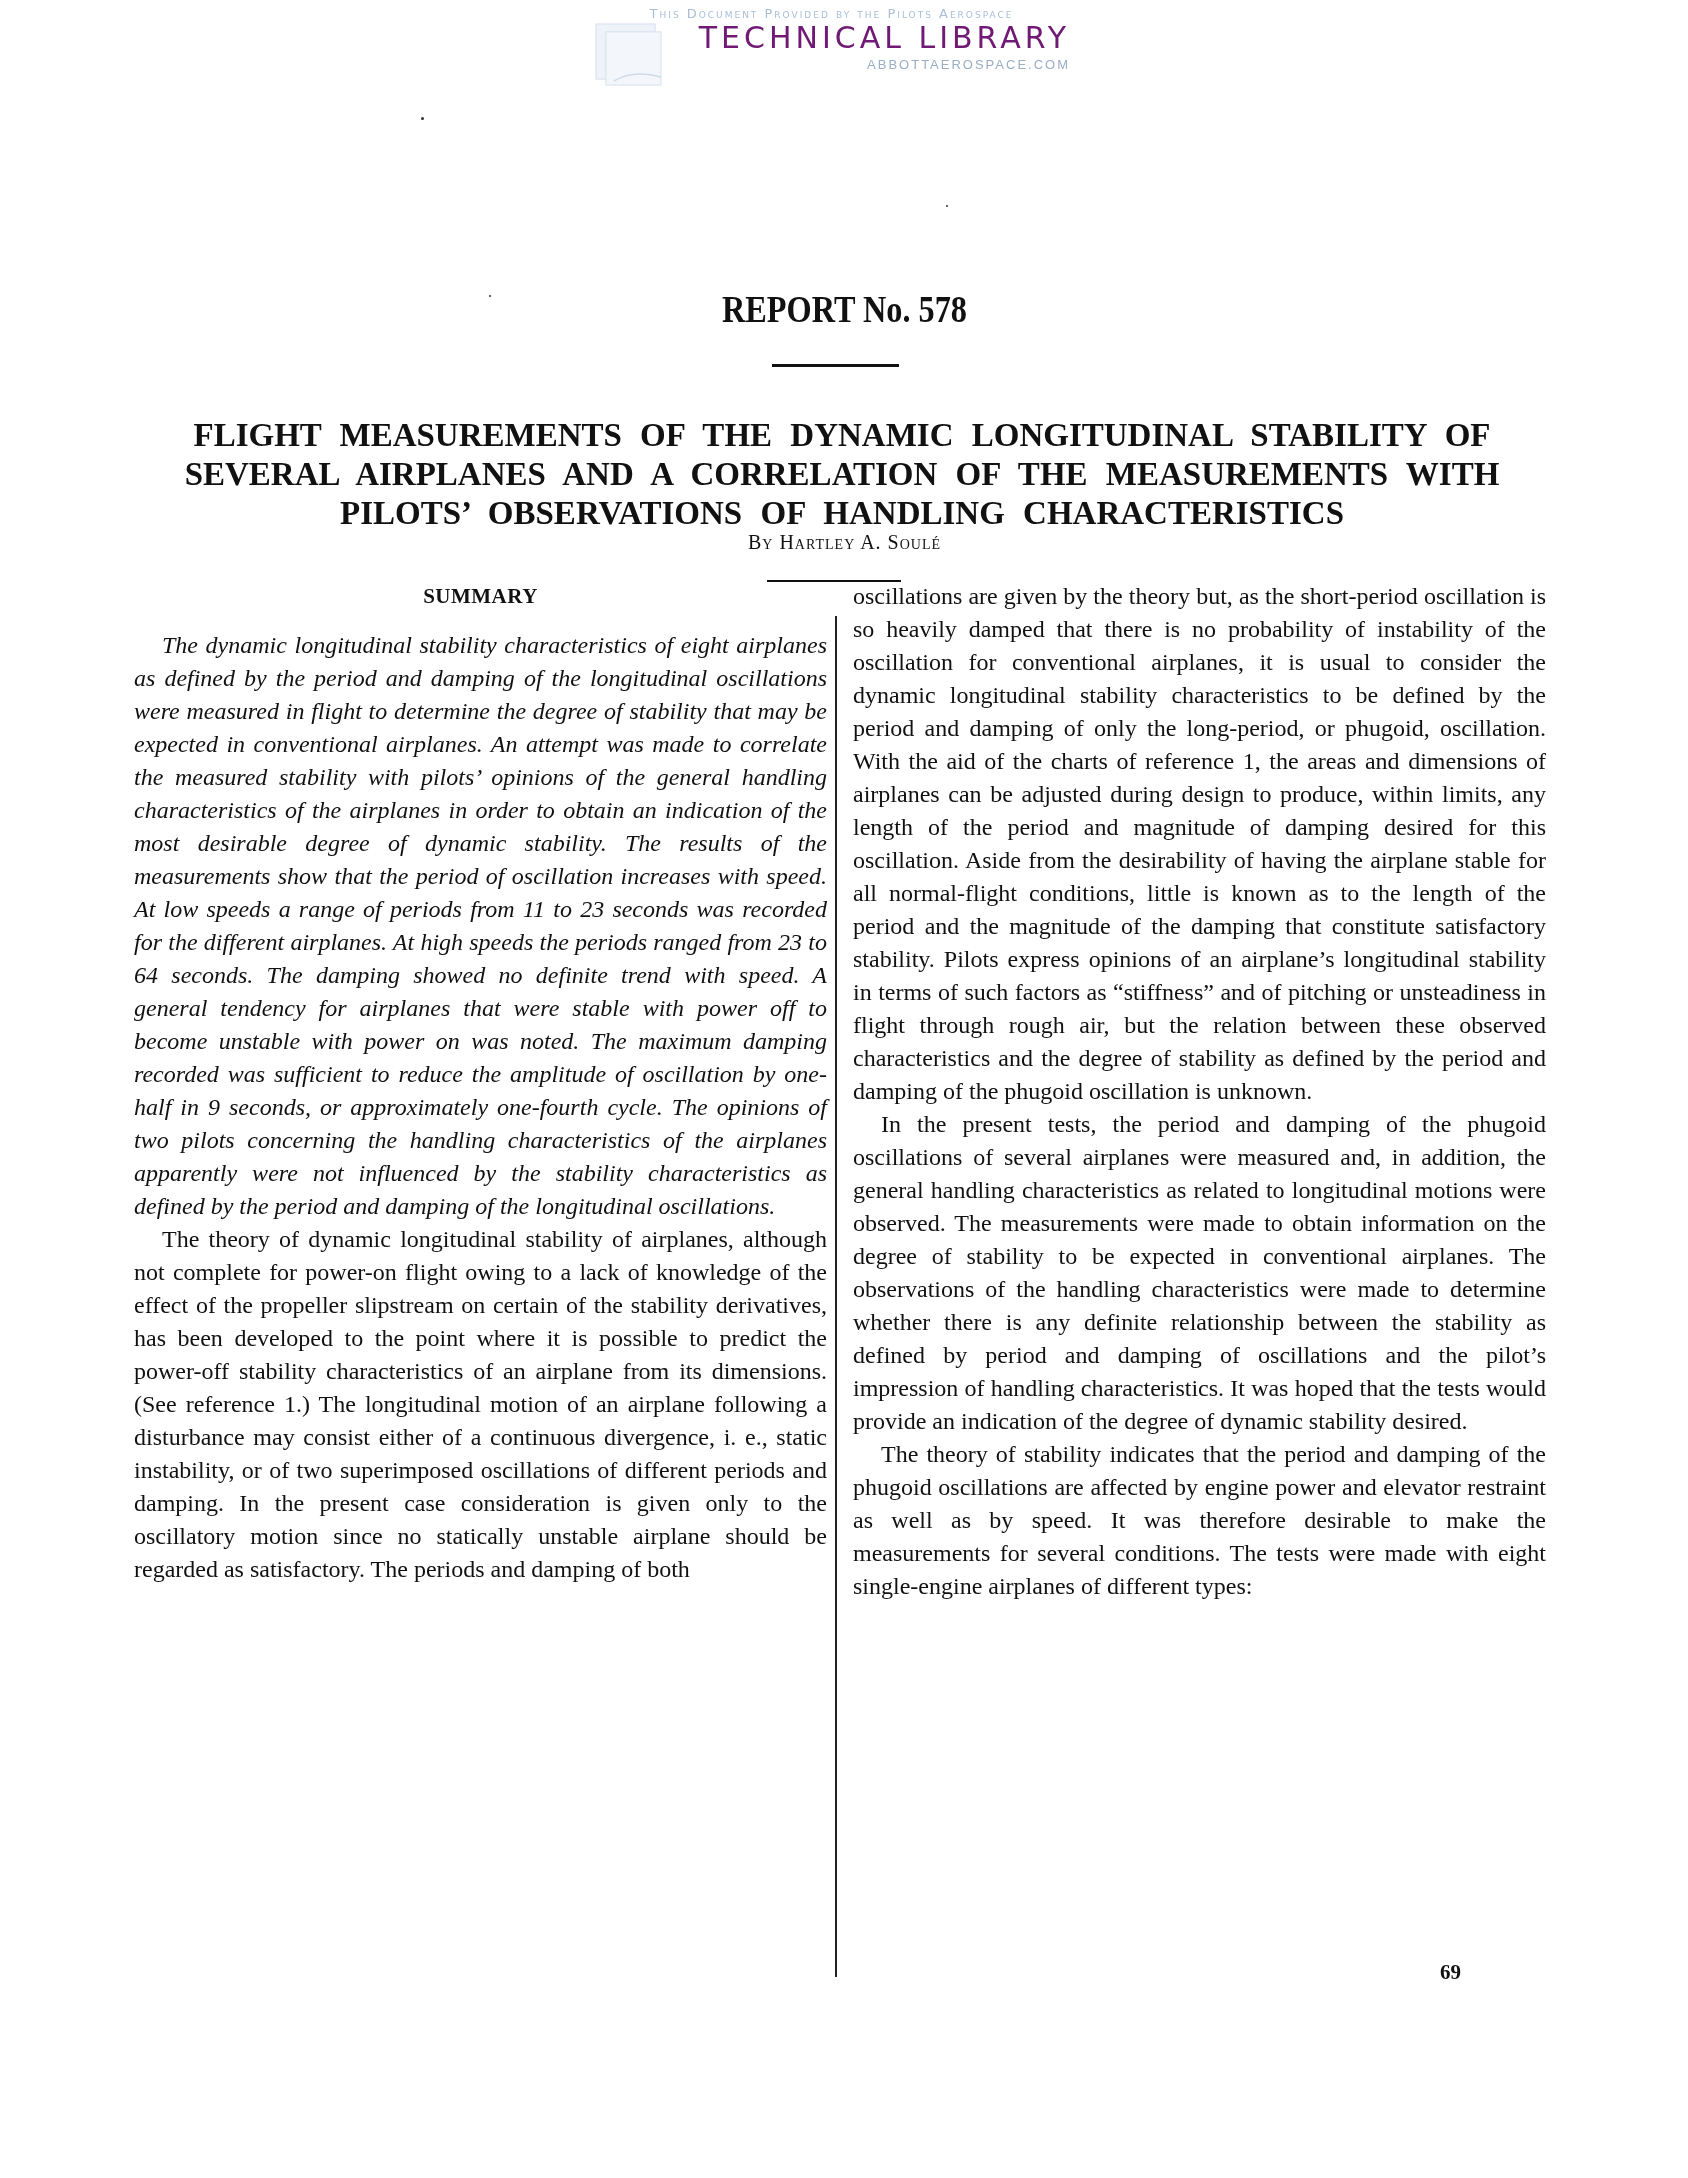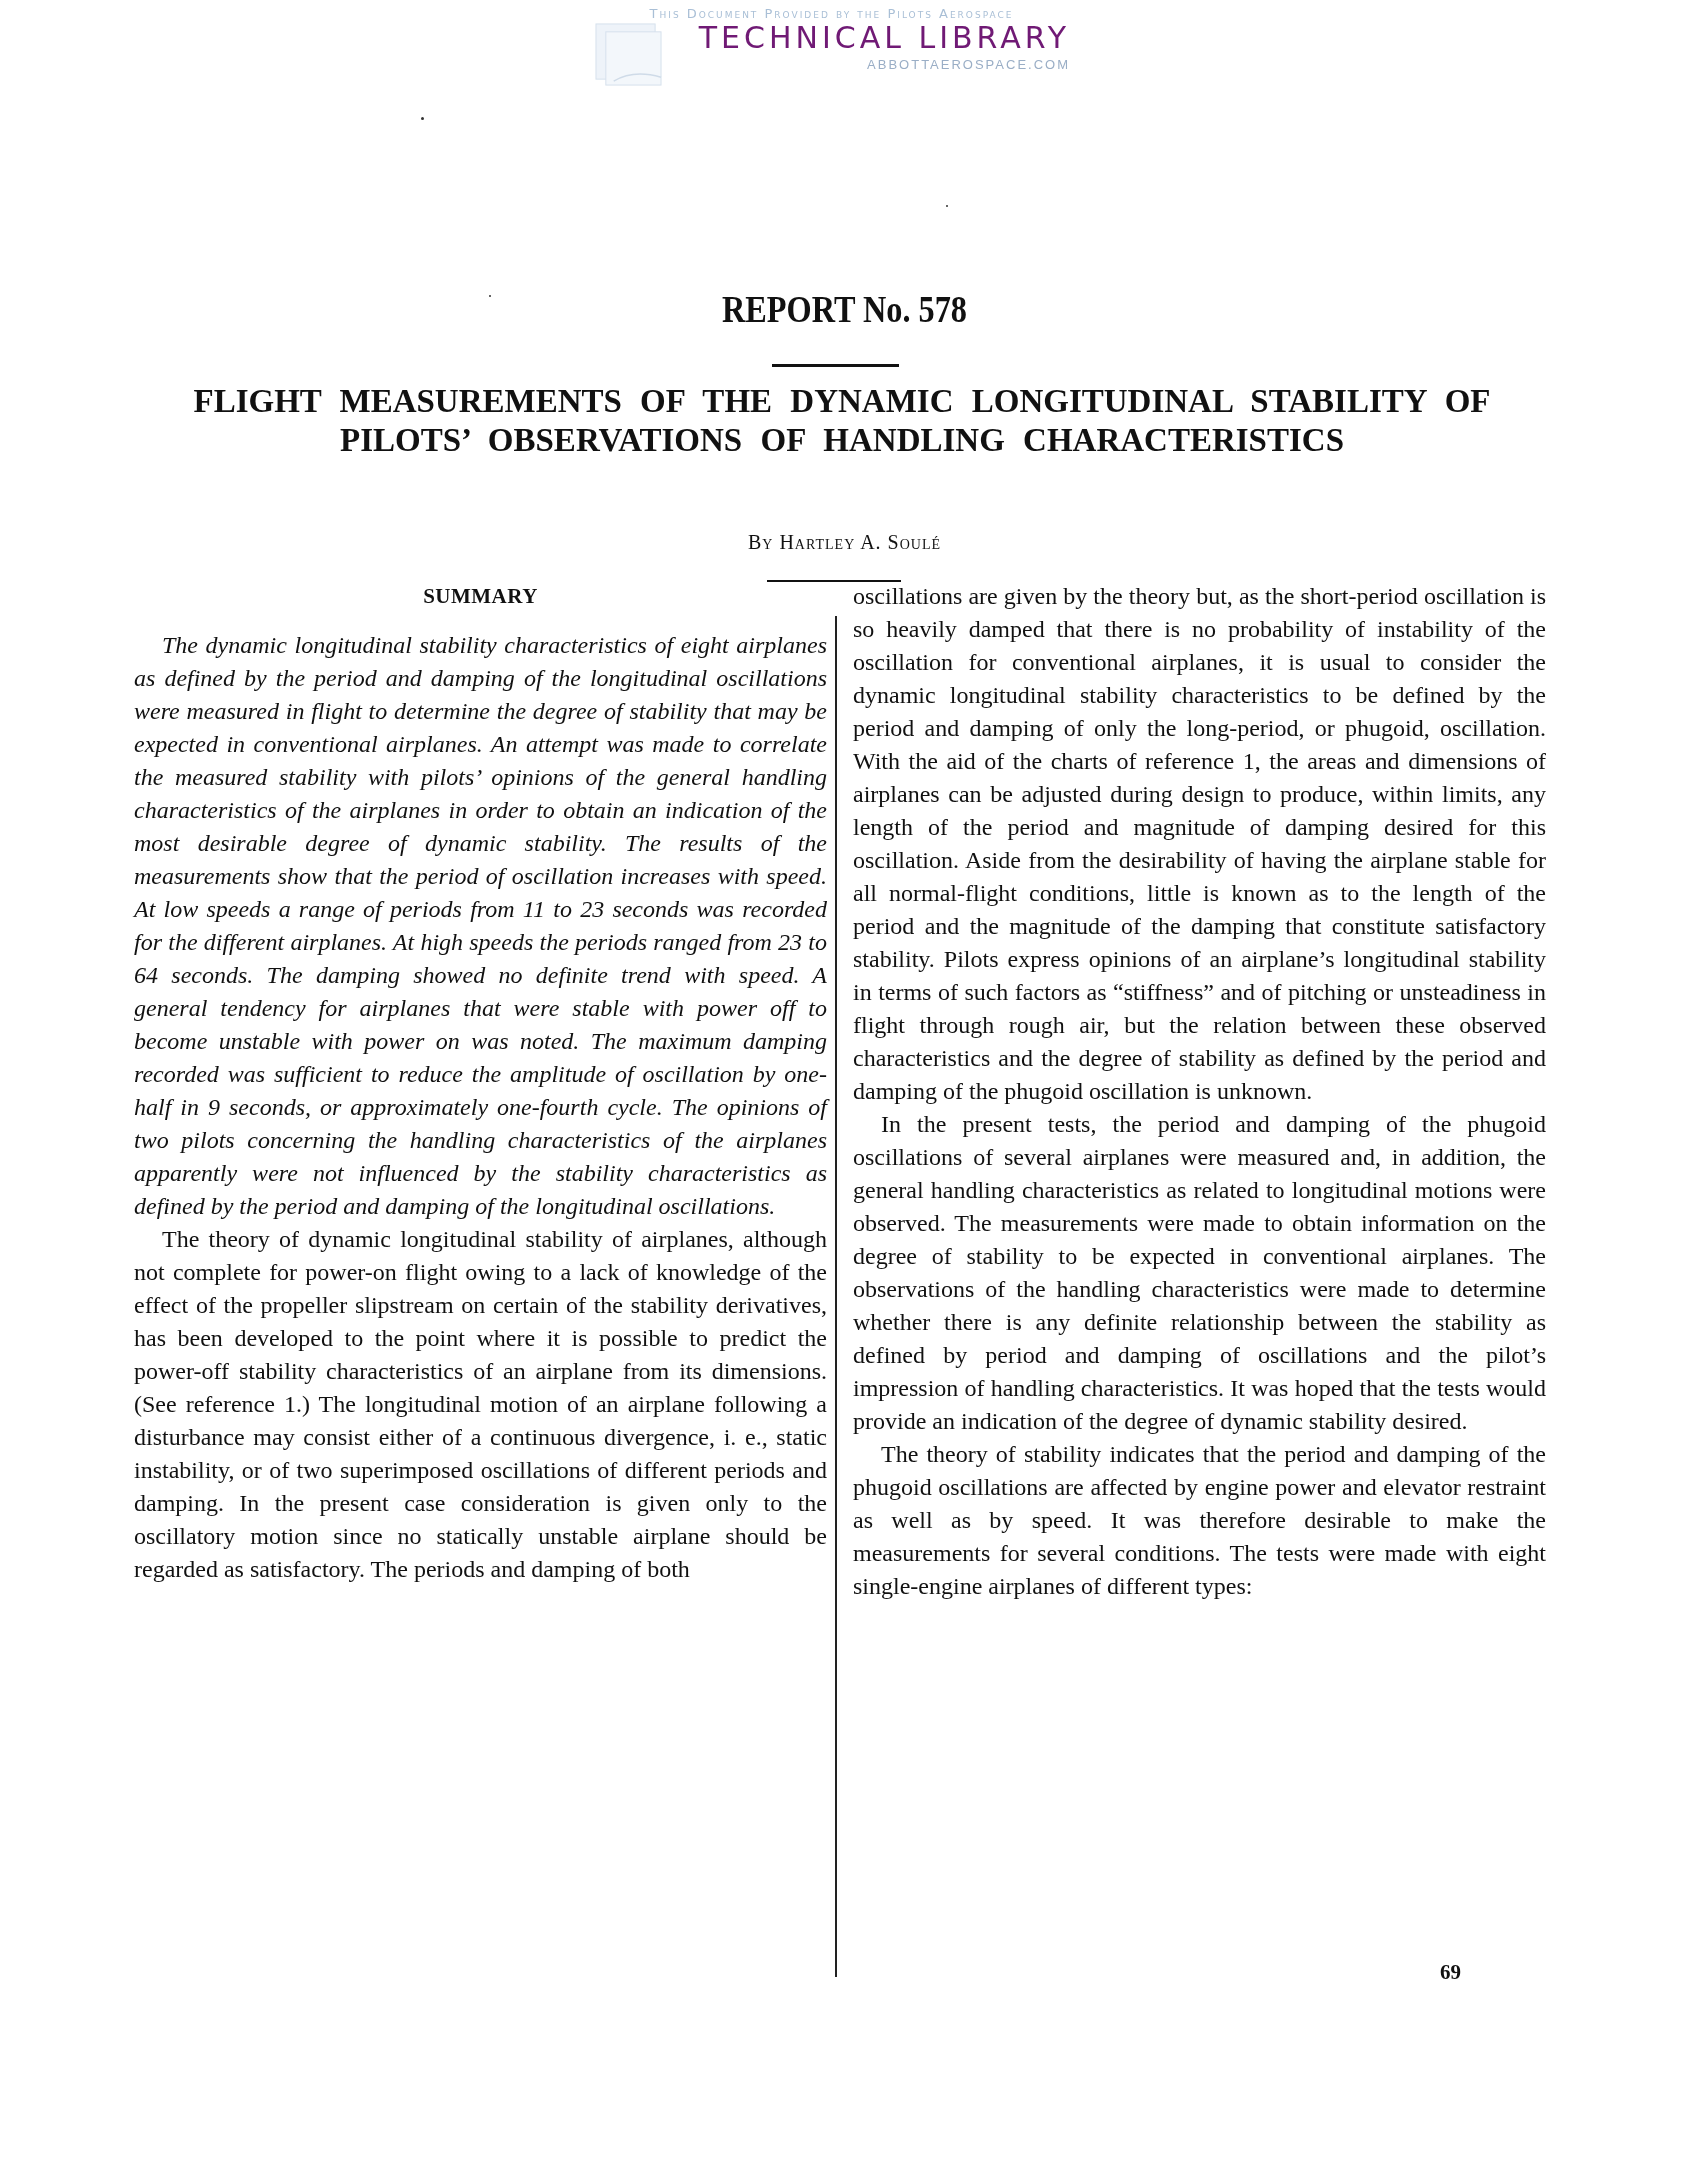--- a/index.html
+++ b/index.html
@@ -14,21 +14,21 @@
     font-family: "DejaVu Sans", sans-serif; font-size: 13px; letter-spacing: 2px; color: #a9bfd6; font-variant: small-caps; }
   .wm-line2 { position: absolute; left: 40px; top: 16px; width: 436px; text-align: right;
     font-family: "DejaVu Sans", sans-serif; font-size: 30px; letter-spacing: 4px; color: #701a75; }
   .wm-line3 { position: absolute; left: 238px; top: 53px; width: 238px; text-align: right;
     font-family: Liberation Sans, sans-serif; font-size: 13px; letter-spacing: 2px; color: #9aaec6; }
 
   .report-no { position: absolute; left: 0; width: 1689px; top: 287px; text-align: center;
     font-family: "Liberation Serif", serif; font-weight: bold; font-size: 38px; letter-spacing: 0px; transform: scaleX(0.85); }
   .rule { position: absolute; height: 3px; background: #111; }
   .rule1 { left: 772px; top: 364px; width: 127px; }
-  .title { position: absolute; left: 124px; width: 1436px; top: 382px; text-align: center;
+  .title { position: absolute; left: 124px; width: 1436px; top: 416px; text-align: center;
     font-family: "Liberation Serif", serif; font-weight: bold; font-size: 33px; line-height: 39px; word-spacing: 10px; }
   .title div { text-align: center; }
   .byline { position: absolute; left: 0; width: 1689px; top: 531px; text-align: center;
     font-family: "Liberation Serif", serif; font-size: 20px; letter-spacing: 1px; font-variant: small-caps; }
   .rule2 { left: 767px; top: 580px; width: 134px; height: 2px; }
 
   .col { position: absolute; top: 580px; width: 693px; font-family: "Liberation Serif", serif;
     font-size: 24px; line-height: 33px; text-align: justify; }
   .col-left { left: 134px; }
   .col-right { left: 853px; top: 580px; width: 693px; font-family: Liberation Serif, serif; }
@@ -58,20 +58,21 @@
 
 <div class="speck" style="left:421px;top:117px;"></div>
 <div class="speck" style="left:946px;top:205px;width:2px;height:2px;"></div>
 <div class="speck" style="left:489px;top:295px;width:2px;height:2px;"></div>
 
 <div class="report-no">REPORT No. 578</div>
 <div class="rule rule1"></div>
 
 <div class="title">
   <div>FLIGHT MEASUREMENTS OF THE DYNAMIC LONGITUDINAL STABILITY OF</div>
+  <div>SEVERAL AIRPLANES AND A CORRELATION OF THE MEASUREMENTS WITH</div>
   <div>PILOTS’ OBSERVATIONS OF HANDLING CHARACTERISTICS</div>
 </div>
 
 <div class="byline">By Hartley A. Soulé</div>
 <div class="rule rule2"></div>
 
 <div class="col col-left">
   <div class="heading">SUMMARY</div>
   <p class="summary-text">The dynamic longitudinal stability characteristics of eight airplanes as defined by the period and damping of the longitudinal oscillations were measured in flight to determine the degree of stability that may be expected in conventional airplanes. An attempt was made to correlate the measured stability with pilots’ opinions of the general handling characteristics of the airplanes in order to obtain an indication of the most desirable degree of dynamic stability. The results of the measurements show that the period of oscillation increases with speed. At low speeds a range of periods from 11 to 23 seconds was recorded for the different airplanes. At high speeds the periods ranged from 23 to 64 seconds. The damping showed no definite trend with speed. A general tendency for airplanes that were stable with power off to become unstable with power on was noted. The maximum damping recorded was sufficient to reduce the amplitude of oscillation by one-half in 9 seconds, or approximately one-fourth cycle. The opinions of two pilots concerning the handling characteristics of the airplanes apparently were not influenced by the stability characteristics as defined by the period and damping of the longitudinal oscillations.</p>
   <p>The theory of dynamic longitudinal stability of airplanes, although not complete for power-on flight owing to a lack of knowledge of the effect of the propeller slipstream on certain of the stability derivatives, has been developed to the point where it is possible to predict the power-off stability characteristics of an airplane from its dimensions. (See reference 1.) The longitudinal motion of an airplane following a disturbance may consist either of a continuous divergence, i. e., static instability, or of two superimposed oscillations of different periods and damping. In the present case consideration is given only to the oscillatory motion since no statically unstable airplane should be regarded as satisfactory. The periods and damping of both</p>

